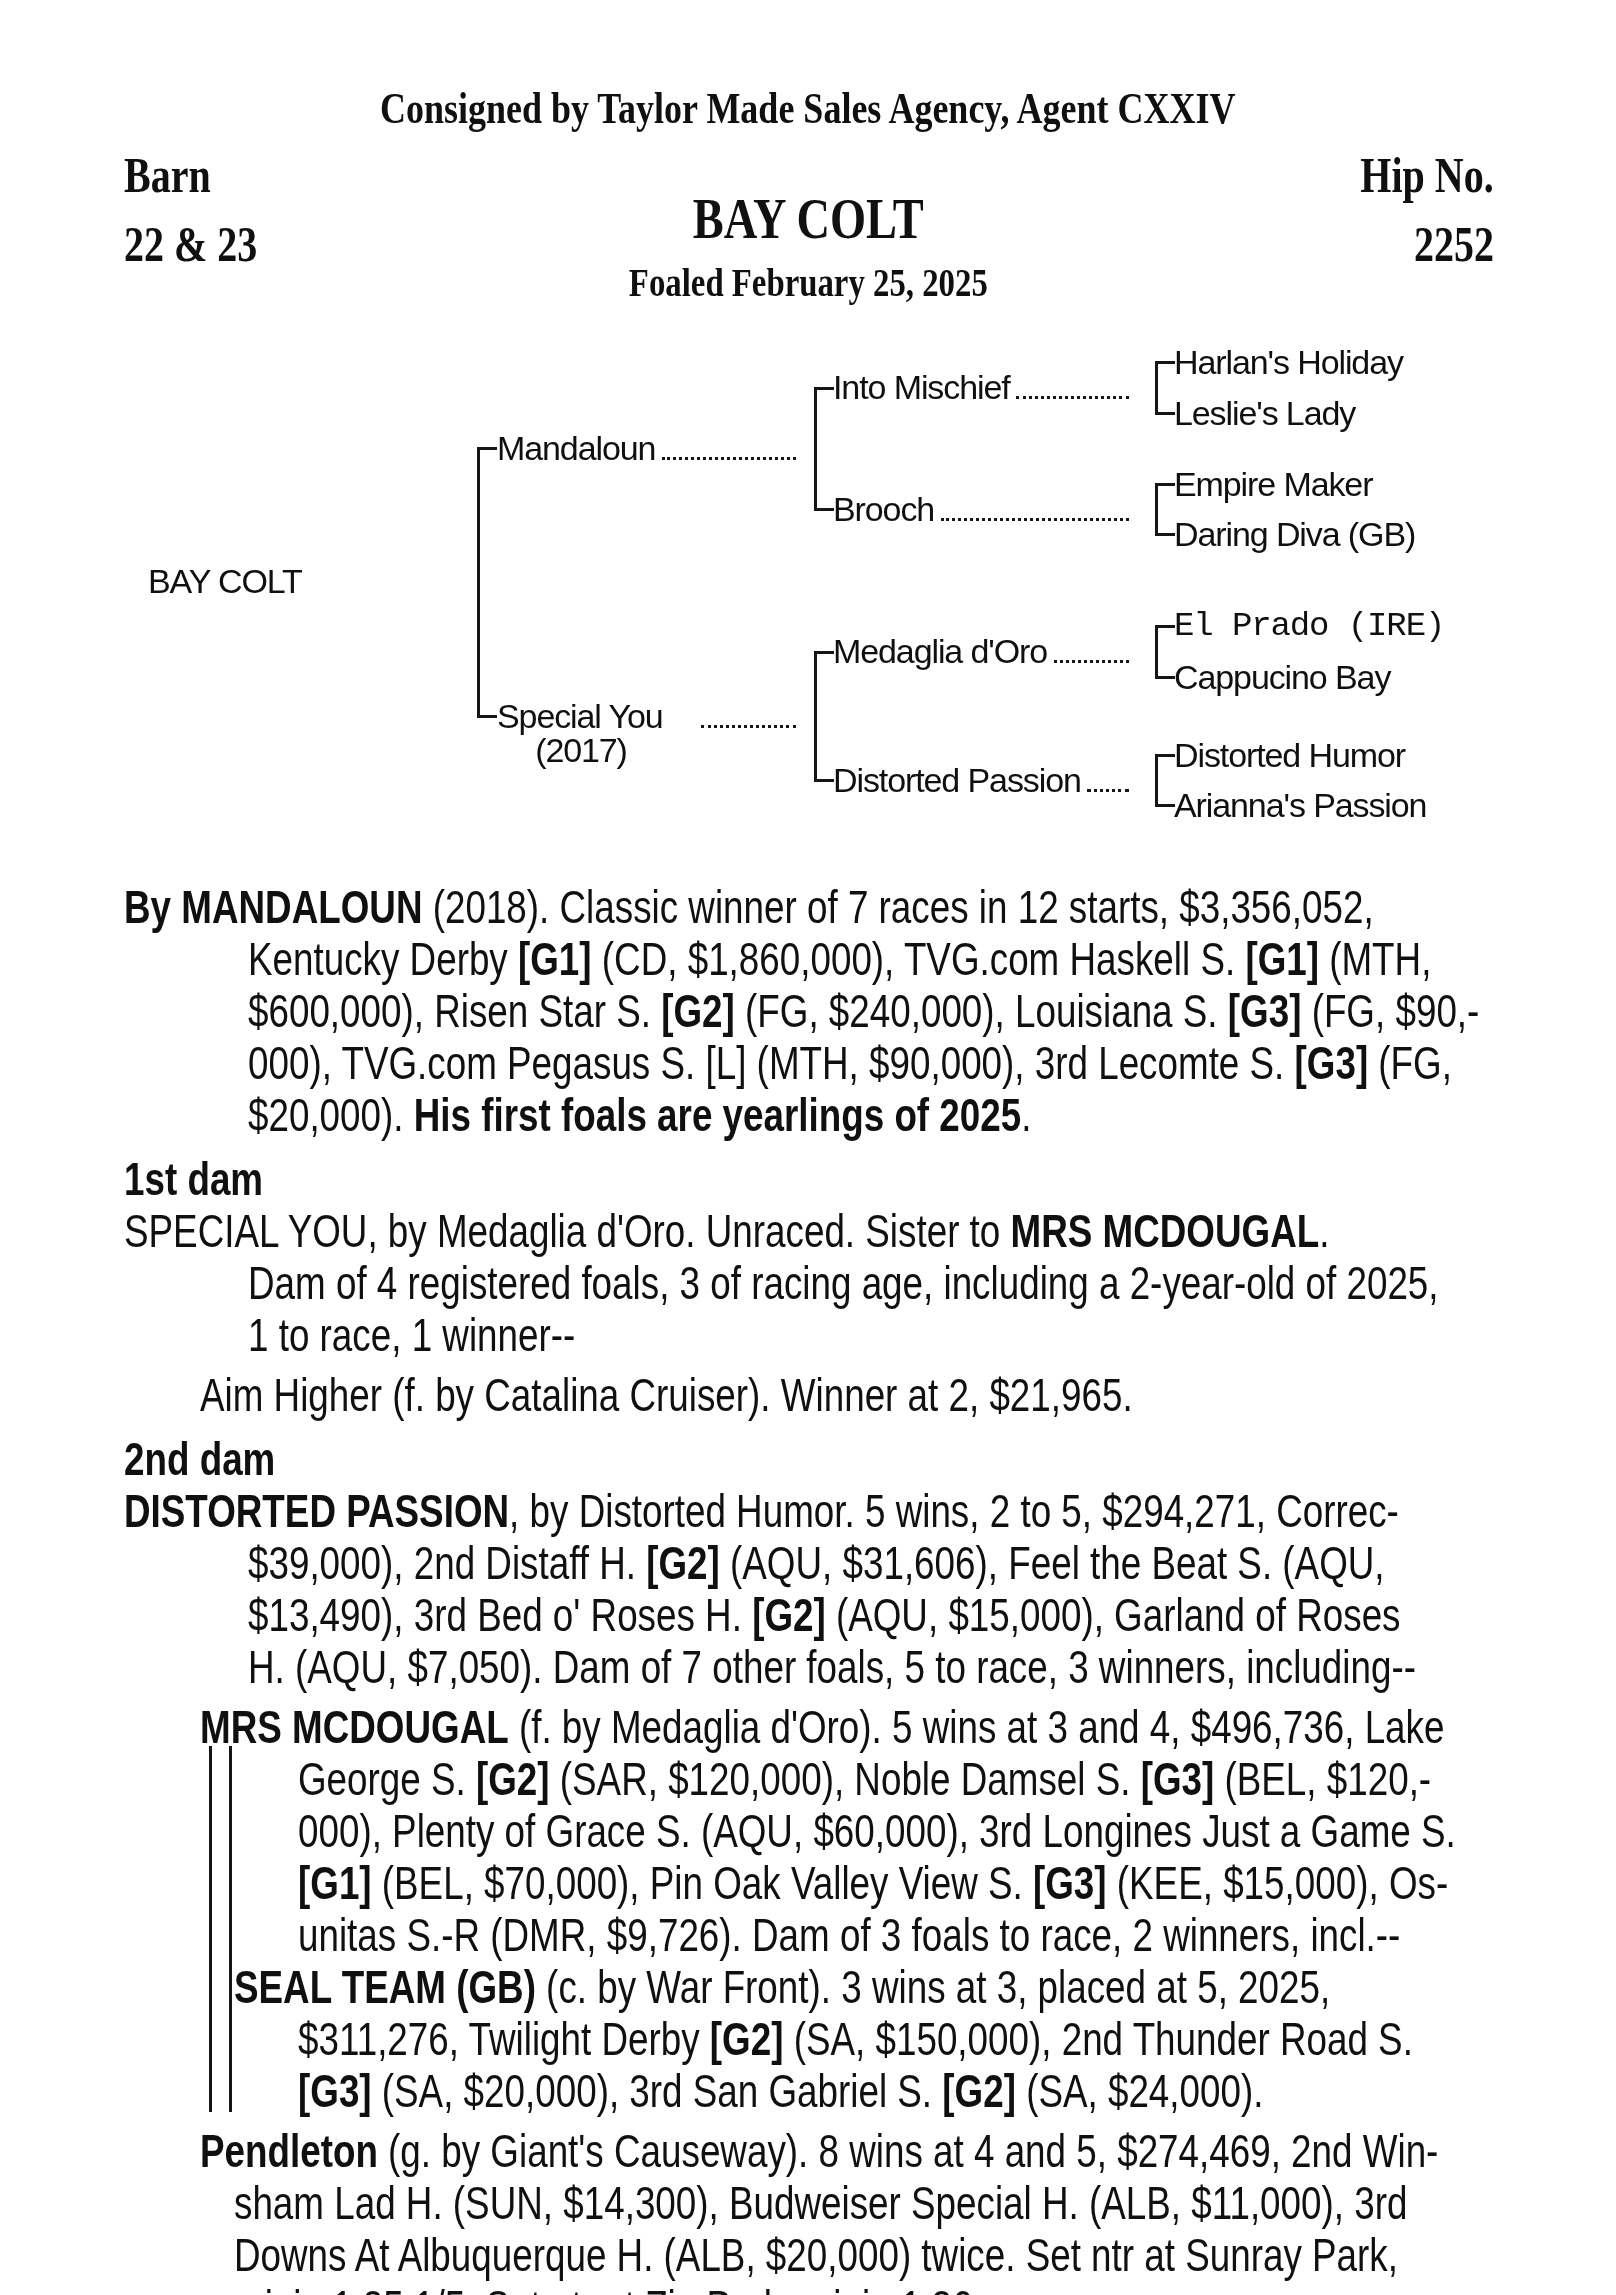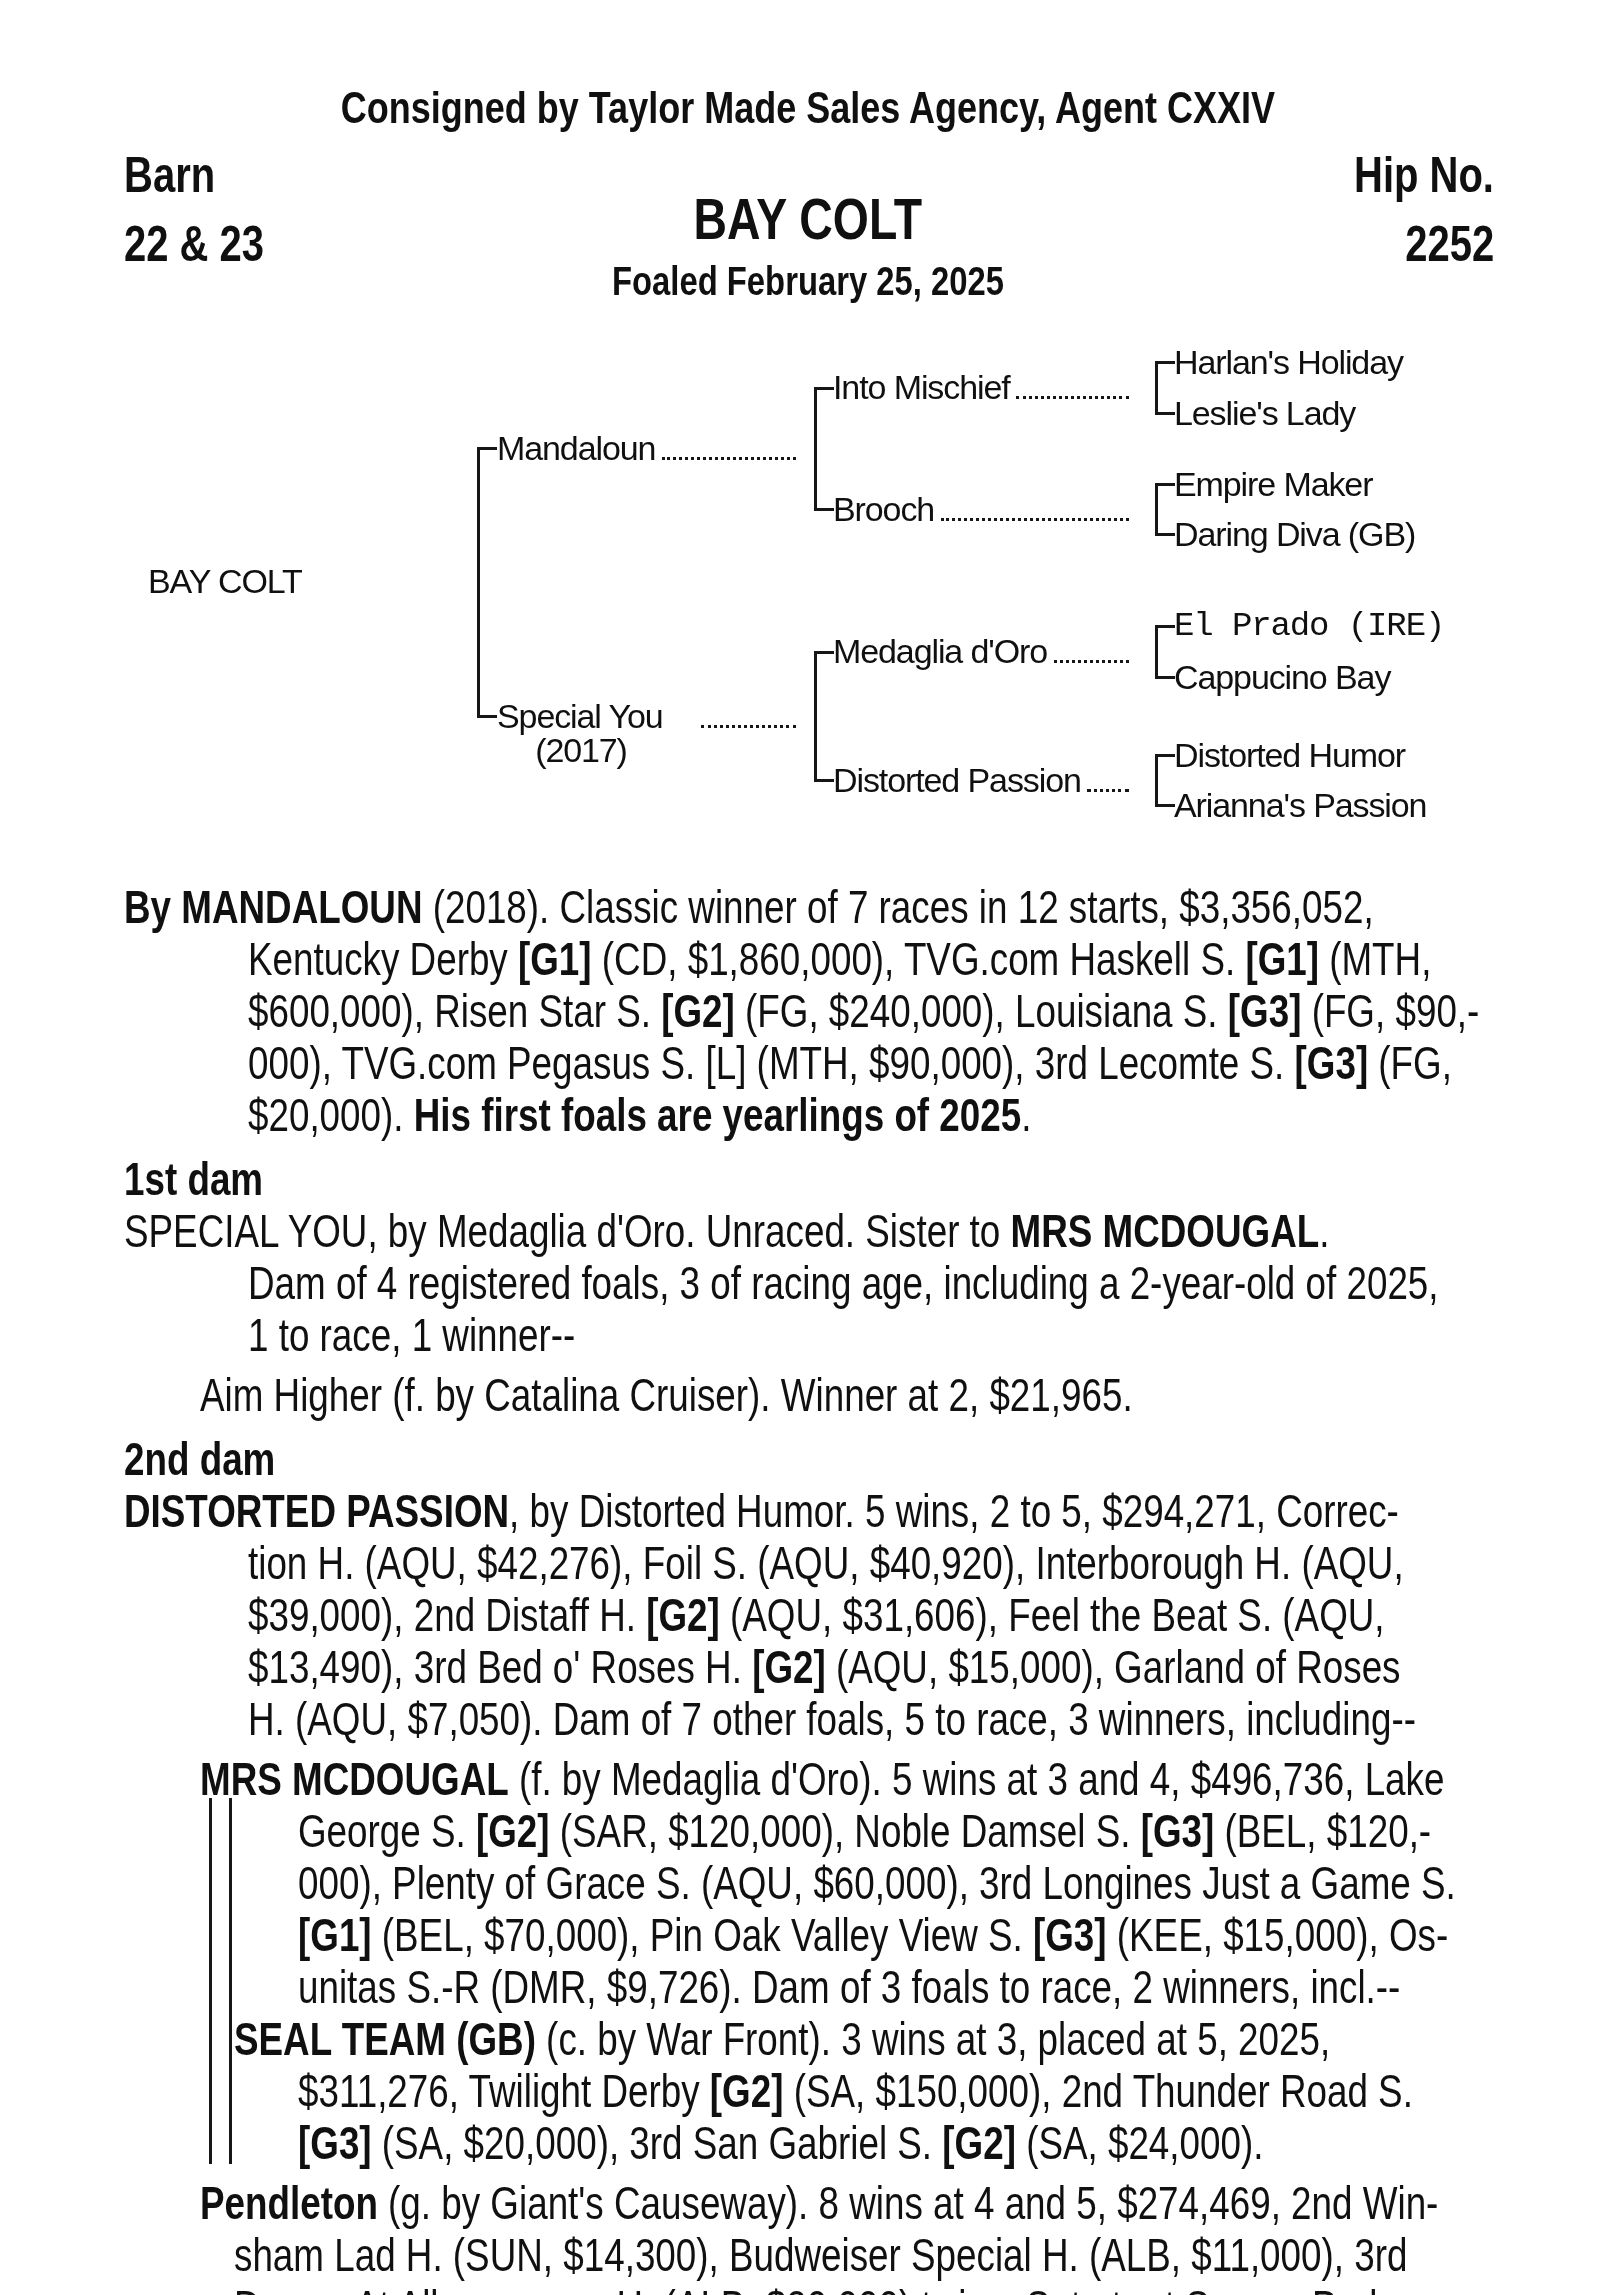--- a/index.html
+++ b/index.html
@@ -4,21 +4,21 @@
 <style>
   html,body{margin:0;padding:0;background:#e8e8e8;}
   .page{
     position:relative;
     width:1616px;height:3227px;
     background:#ffffff;
     color:#101010;
     font-family:"Liberation Sans", sans-serif;
     overflow:hidden;
   }
-  .abs{position:absolute;}
+  .abs{position:absolute;font-family:Liberation Serif, serif;}
   .b{font-weight:700;}
   
   .cx{display:inline-block;transform:scaleX(.8);transform-origin:0 50%;white-space:pre;}
   .cxc{display:inline-block;transform:scaleX(.8);transform-origin:50% 50%;white-space:pre;}
   .cxr{display:inline-block;transform:scaleX(.8);transform-origin:100% 50%;white-space:pre;}
 
   
   .hdr-consigned{left:0;right:0;top:82px;text-align:center;font-size:45px;font-weight:700;}
   .hdr-barn-label{left:124px;top:146px;font-size:50px;font-weight:700;}
   .hdr-barn-value{left:124px;top:215px;font-size:50px;font-weight:700;}
@@ -110,21 +110,20 @@
       <div class="line pc"><span class="cx"><span>$600,000), Risen Star S. </span><span class="b">[G2]</span><span> (FG, $240,000), Louisiana S. </span><span class="b">[G3]</span><span> (FG, $90,-</span></span></div>
       <div class="line pc"><span class="cx"><span>000), TVG.com Pegasus S. [L] (MTH, $90,000), 3rd Lecomte S. </span><span class="b">[G3]</span><span> (FG,</span></span></div>
       <div class="line pc"><span class="cx"><span>$20,000). </span><span class="b">His first foals are yearlings of 2025</span><span>.</span></span></div>
       <div class="line p0 hd"><span class="cx"><span class="b">1st dam</span></span></div>
       <div class="line p0"><span class="cx"><span>SPECIAL YOU, by Medaglia d'Oro. Unraced. Sister to </span><span class="b">MRS MCDOUGAL</span><span>.</span></span></div>
       <div class="line pc"><span class="cx"><span>Dam of 4 registered foals, 3 of racing age, including a 2-year-old of 2025,</span></span></div>
       <div class="line pc"><span class="cx"><span>1 to race, 1 winner--</span></span></div>
       <div class="line e1"><span class="cx"><span>Aim Higher (f. by Catalina Cruiser). Winner at 2, $21,965.</span></span></div>
       <div class="line p0 hd"><span class="cx"><span class="b">2nd dam</span></span></div>
       <div class="line p0"><span class="cx"><span class="b">DISTORTED PASSION</span><span>, by Distorted Humor. 5 wins, 2 to 5, $294,271, Correc-</span></span></div>
-      <div class="line pc"><span class="cx"><span>tion H. (AQU, $42,276), Foil S. (AQU, $40,920), Interborough H. (AQU,</span></span></div>
       <div class="line pc"><span class="cx"><span>$39,000), 2nd Distaff H. </span><span class="b">[G2]</span><span> (AQU, $31,606), Feel the Beat S. (AQU,</span></span></div>
       <div class="line pc"><span class="cx"><span>$13,490), 3rd Bed o' Roses H. </span><span class="b">[G2]</span><span> (AQU, $15,000), Garland of Roses</span></span></div>
       <div class="line pc"><span class="cx"><span>H. (AQU, $7,050). Dam of 7 other foals, 5 to race, 3 winners, including--</span></span></div>
       <div class="line e1"><span class="cx"><span class="b">MRS MCDOUGAL</span><span> (f. by Medaglia d'Oro). 5 wins at 3 and 4, $496,736, Lake</span></span></div>
       <div class="rail">
         <div class="line e1c"><span class="cx"><span>George S. </span><span class="b">[G2]</span><span> (SAR, $120,000), Noble Damsel S. </span><span class="b">[G3]</span><span> (BEL, $120,-</span></span></div>
         <div class="line e1c"><span class="cx"><span>000), Plenty of Grace S. (AQU, $60,000), 3rd Longines Just a Game S.</span></span></div>
         <div class="line e1c"><span class="cx"><span class="b">[G1]</span><span> (BEL, $70,000), Pin Oak Valley View S. </span><span class="b">[G3]</span><span> (KEE, $15,000), Os-</span></span></div>
         <div class="line e1c"><span class="cx"><span>unitas S.-R (DMR, $9,726). Dam of 3 foals to race, 2 winners, incl.--</span></span></div>
         <div class="line e2"><span class="cx"><span class="b">SEAL TEAM (GB)</span><span> (c. by War Front). 3 wins at 3, placed at 5, 2025,</span></span></div>

